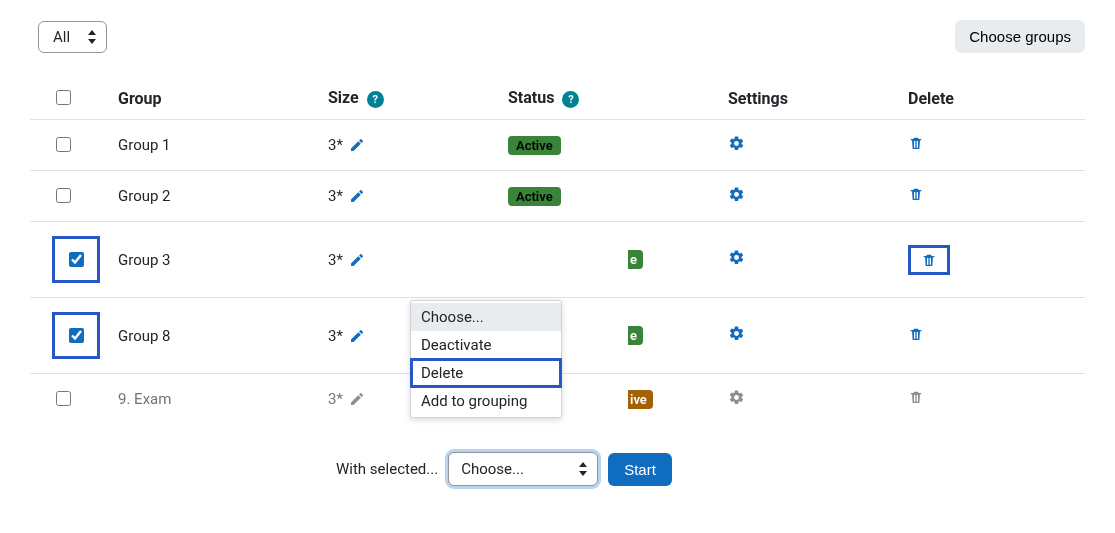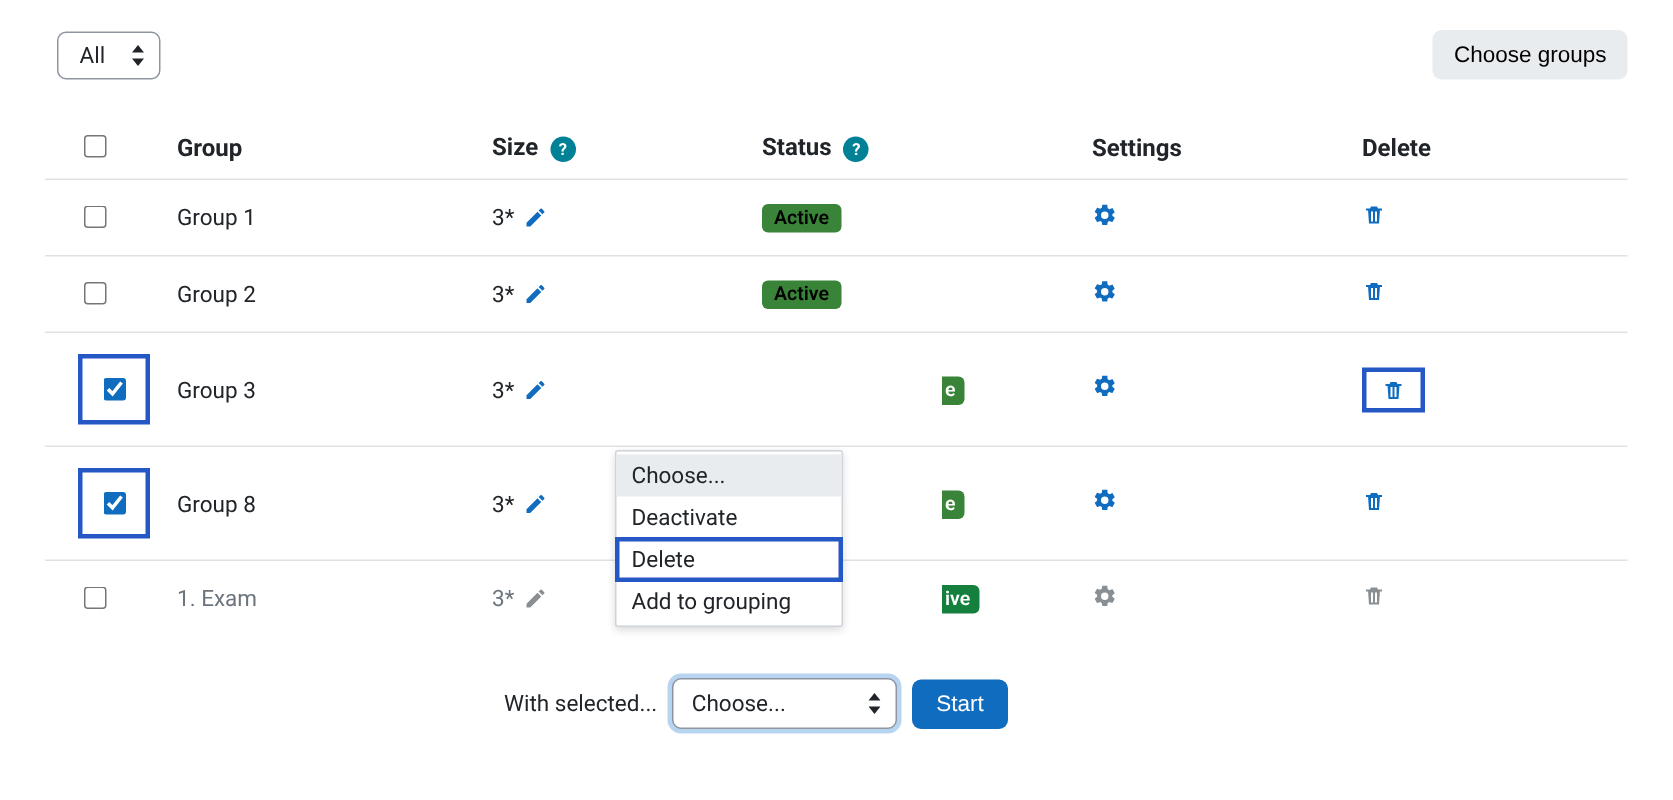--- a/index.html
+++ b/index.html
@@ -122,21 +122,21 @@
     display:inline-block;
     background:#398439;
     color:#fff;
     border-radius: 0 4px 4px 0;
     padding:2px 6px 2px 2px;
     font-size:13px;
     font-weight:600;
   }
   .partial-badge-grey {
     display:inline-block;
-    background:#15803d;
+    background:#a16207;
     color:#fff;
     border-radius: 0 4px 4px 0;
     padding:2px 6px 2px 2px;
     font-size:13px;
     font-weight:600;
     text-align:right;
   }
   .icon-btn {
     display:inline-flex;
     align-items:center;
@@ -334,21 +334,21 @@
               </svg>
             </span></td>
           <td><span class="icon-btn">
               <svg width="16" height="16" viewBox="0 0 24 24">
                 <path fill="#0f6cbf" d="M6 7h12l-1 14H7L6 7zm3 2v10h2V9H9zm4 0v10h2V9h-2zM9 4h6l1 2h4v2H4V6h4l1-2z"></path>
               </svg>
             </span></td>
         </tr>
         <tr class="muted-row">
           <td class="col-check"><input type="checkbox" style=""></td>
-          <td class="col-name">1. Exam</td>
+          <td class="col-name">9. Exam</td>
           <td class="col-size">
             <span class="size-cell">
               <span>3*</span>
               <span class="icon-btn">
                 <svg width="16" height="16" viewBox="0 0 24 24">
                   <path fill="#8a8f94" d="M3 17.25V21h3.75l11-11.04-3.75-3.75L3 17.25zM20.71 7.04a1 1 0 0 0 0-1.41l-2.34-2.34a1 1 0 0 0-1.41 0l-1.83 1.83 3.75 3.75 1.83-1.83z"></path>
                 </svg>
               </span>
             </span>
           </td>

